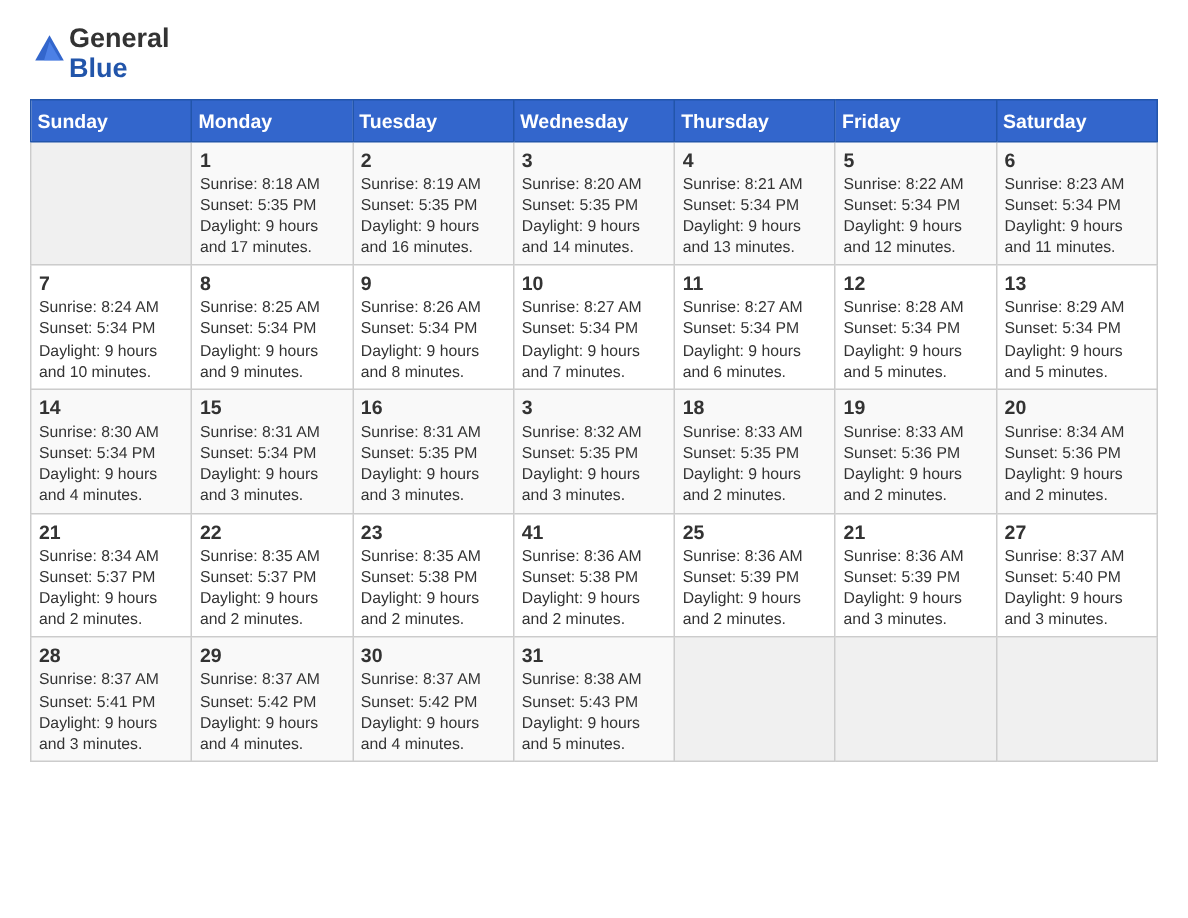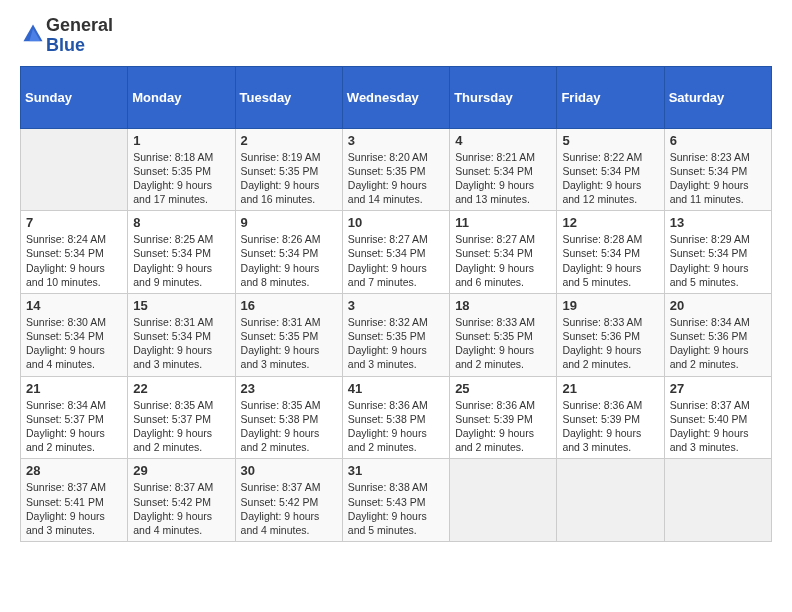--- a/index.html
+++ b/index.html
@@ -53,21 +53,21 @@
     table {
       width: 100%;
       border-collapse: collapse;
       table-layout: fixed;
     }
     thead tr th {
       background-color: #3366cc;
       color: #fff;
       font-size: 13px;
       font-weight: bold;
-      padding: 23px 4px;
+      padding: 6px 4px;
       text-align: left;
       border: 1px solid #2255aa;
     }
     tbody tr td {
       border: 1px solid #ccc;
       vertical-align: top;
       padding: 4px 5px;
       font-size: 11px;
       color: #333;
       height: 78px;

